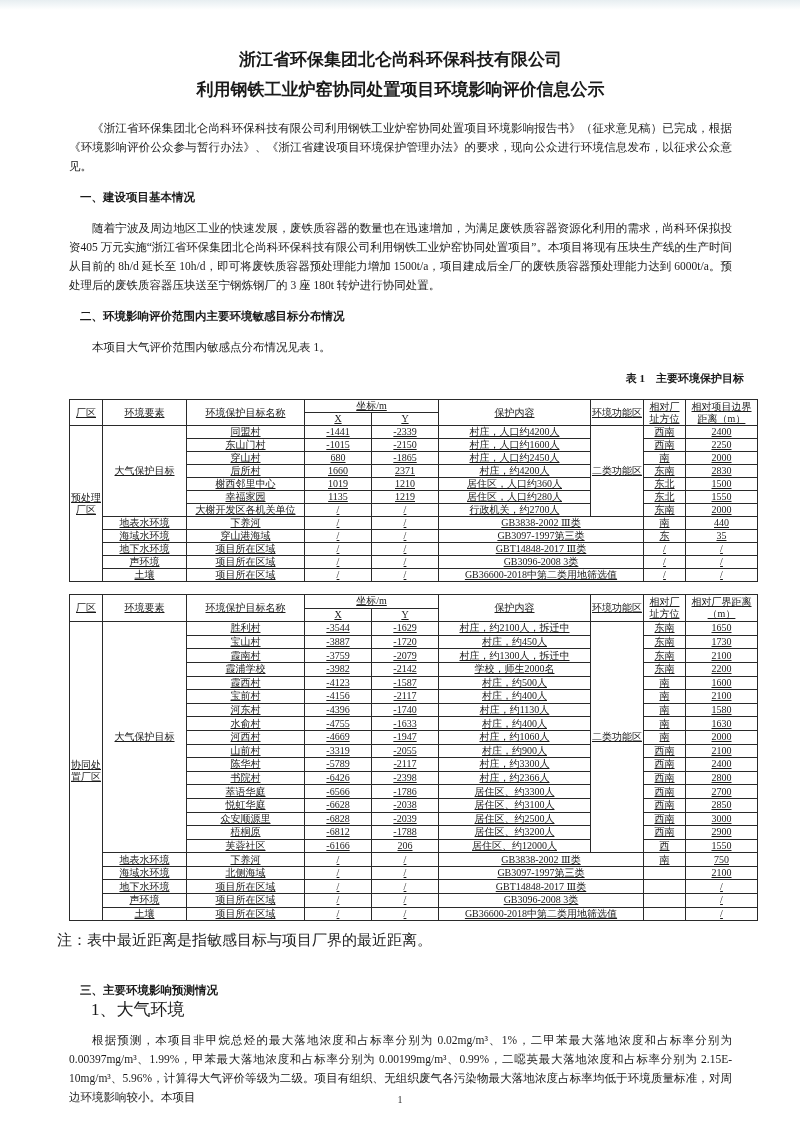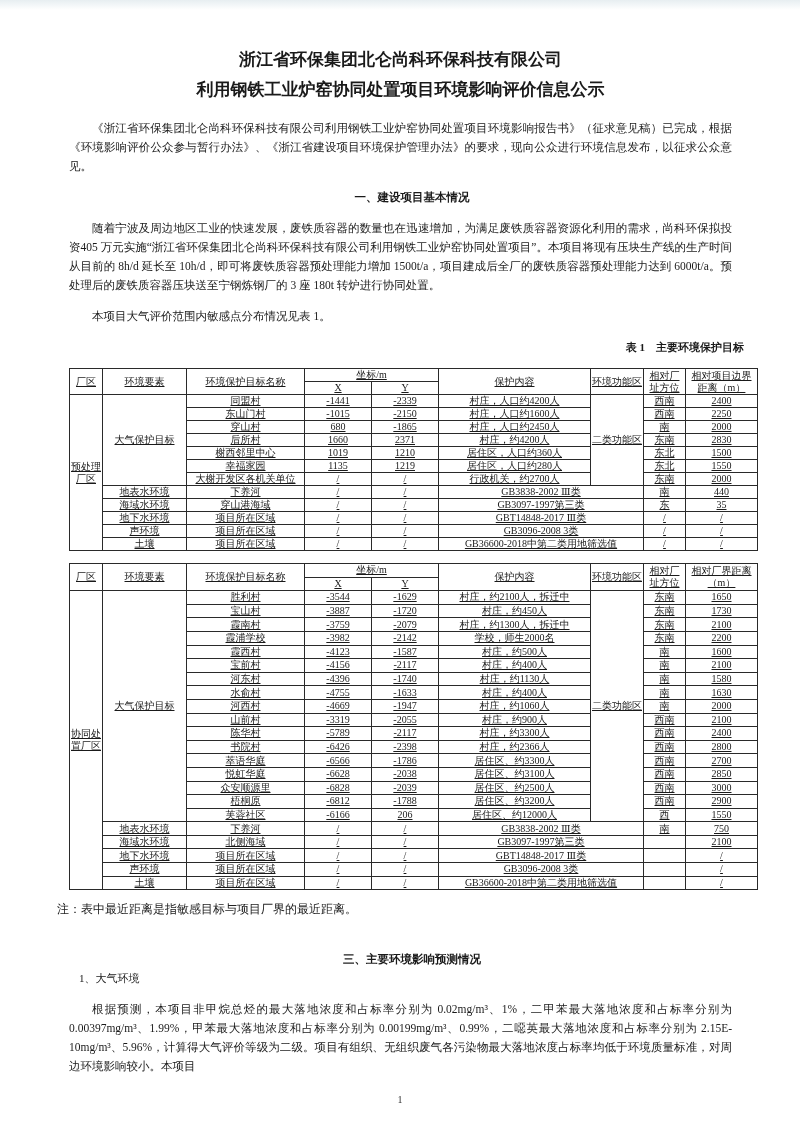--- a/index.html
+++ b/index.html
@@ -34,21 +34,20 @@
     text-align:justify;
     margin:12px;
   }
   .indent{text-indent:2em;}
   .heading{
     font-weight:bold;
     font-size:11.5px;
     line-height:19px;
     text-indent:2em;
     margin:0;
-    text-align:center;
   }
   .first-para{margin-top:14px;}
   .table-title{
     text-align:right;
     font-weight:bold;
     font-size:11px;
     line-height:18px;
     margin-top:4px;
   }
   table.env-table{
@@ -69,28 +68,28 @@
     overflow:hidden;
     word-break:break-all;
   }
   #table1 td, #table1 th{height:12px;}
   #table2 td, #table2 th{height:12.6px;}
   td.vcell{
     line-height:13px;
     padding:0 4px;
   }
   .note{
-    font-size:12px;
+    font-size:15px;
     line-height:14px;
     margin:2px 0 8px 0;
     color:#222;
   }
   .sec3{margin-top:34px;}
   .sub-heading{
-    font-size:11px;line-height:19px;text-indent:2em;margin:0;
+    font-size:17px;line-height:19px;text-indent:2em;margin:0;
   }
   .page-number{
     position:absolute;
     bottom:28px;left:0;width:800px;
     text-align:center;
     font-size:10px;
     color:#333;
   }
 </style>
 </head>
@@ -101,20 +100,21 @@
 <div class="page">
 
   <p class="title">浙江省环保集团北仑尚科环保科技有限公司</p>
   <p class="title">利用钢铁工业炉窑协同处置项目环境影响评价信息公示</p>
 
   <p class="body-text indent first-para">《浙江省环保集团北仑尚科环保科技有限公司利用钢铁工业炉窑协同处置项目环境影响报告书》（征求意见稿）已完成，根据《环境影响评价公众参与暂行办法》、《浙江省建设项目环境保护管理办法》的要求，现向公众进行环境信息发布，以征求公众意见。</p>
 
   <p class="heading">一、建设项目基本情况</p>
   <p class="body-text indent">随着宁波及周边地区工业的快速发展，废铁质容器的数量也在迅速增加，为满足废铁质容器资源化利用的需求，尚科环保拟投资405 万元实施“浙江省环保集团北仑尚科环保科技有限公司利用钢铁工业炉窑协同处置项目”。本项目将现有压块生产线的生产时间从目前的 8h/d 延长至 10h/d，即可将废铁质容器预处理能力增加 1500t/a，项目建成后全厂的废铁质容器预处理能力达到 6000t/a。预处理后的废铁质容器压块送至宁钢炼钢厂的 3 座 180t 转炉进行协同处置。</p>
 
+  <p class="heading">二、环境影响评价范围内主要环境敏感目标分布情况</p>
   <p class="body-text indent">本项目大气评价范围内敏感点分布情况见表 1。</p>
 
   <div class="table-title">表 1　主要环境保护目标</div>
 
   <table id="table1" class="env-table">
     <colgroup>
       <col style="width:33px">
         <col style="width:84px">
         <col style="width:118px">
       <col style="width:67px">

